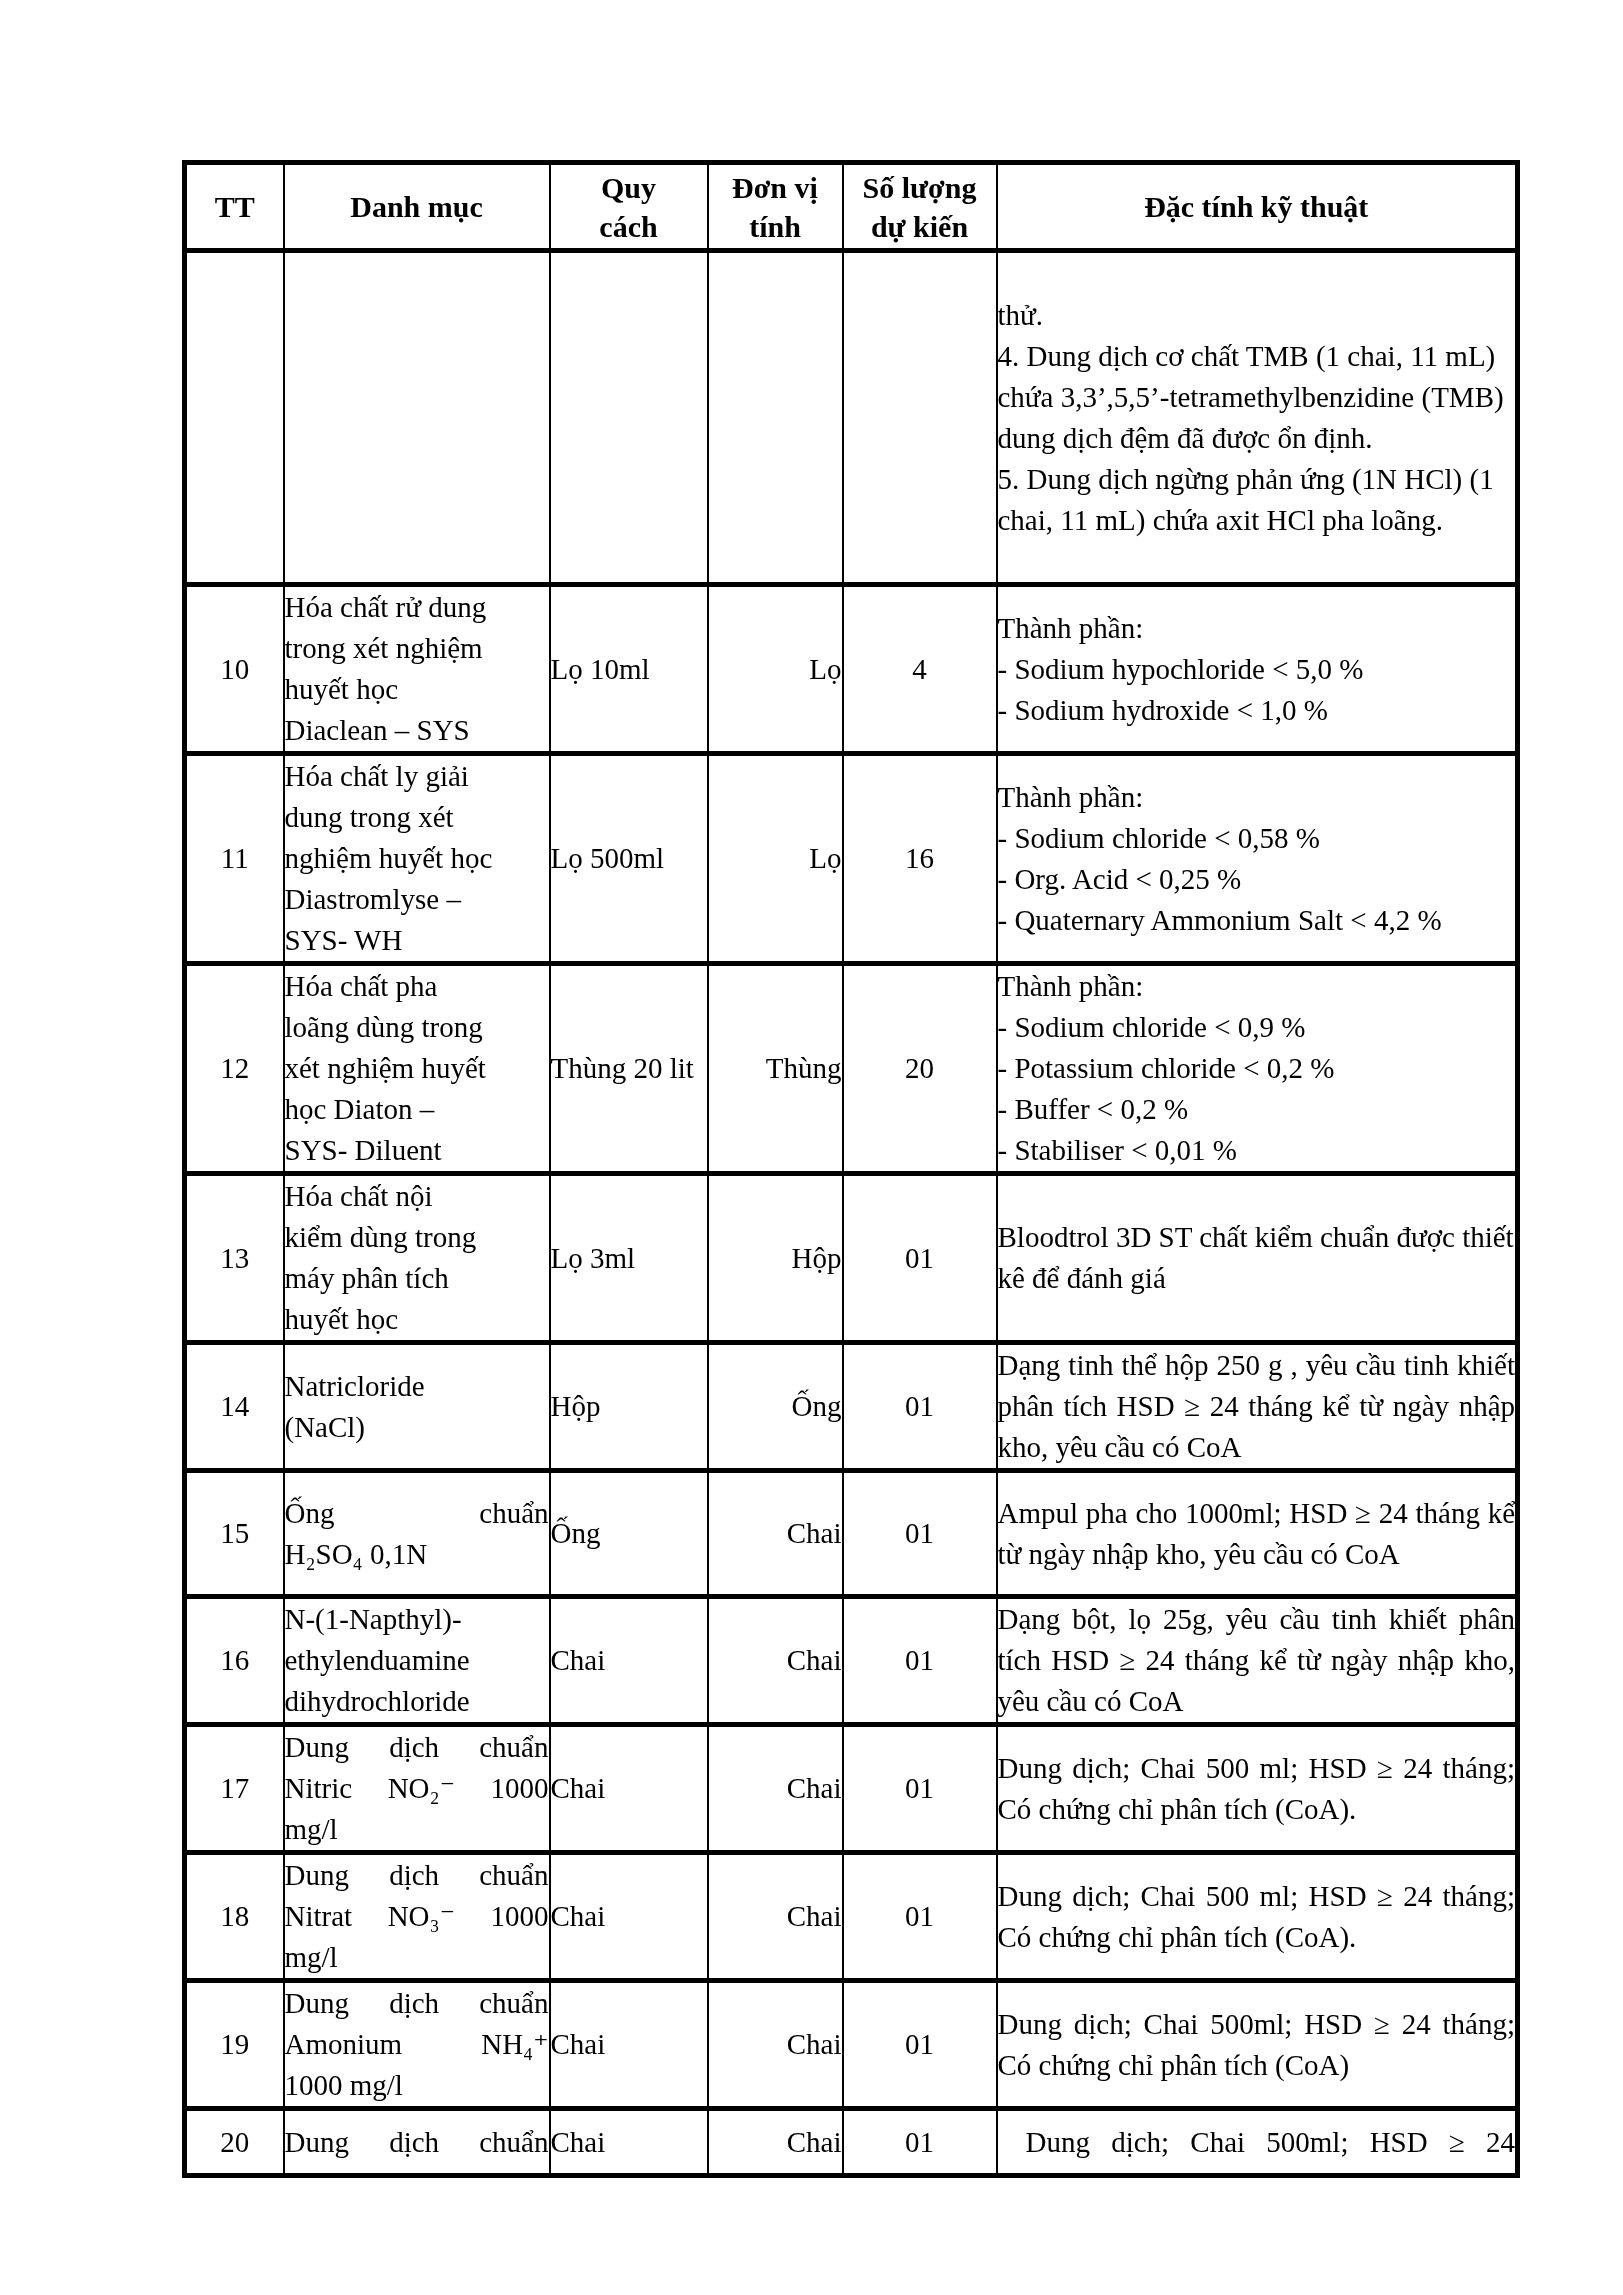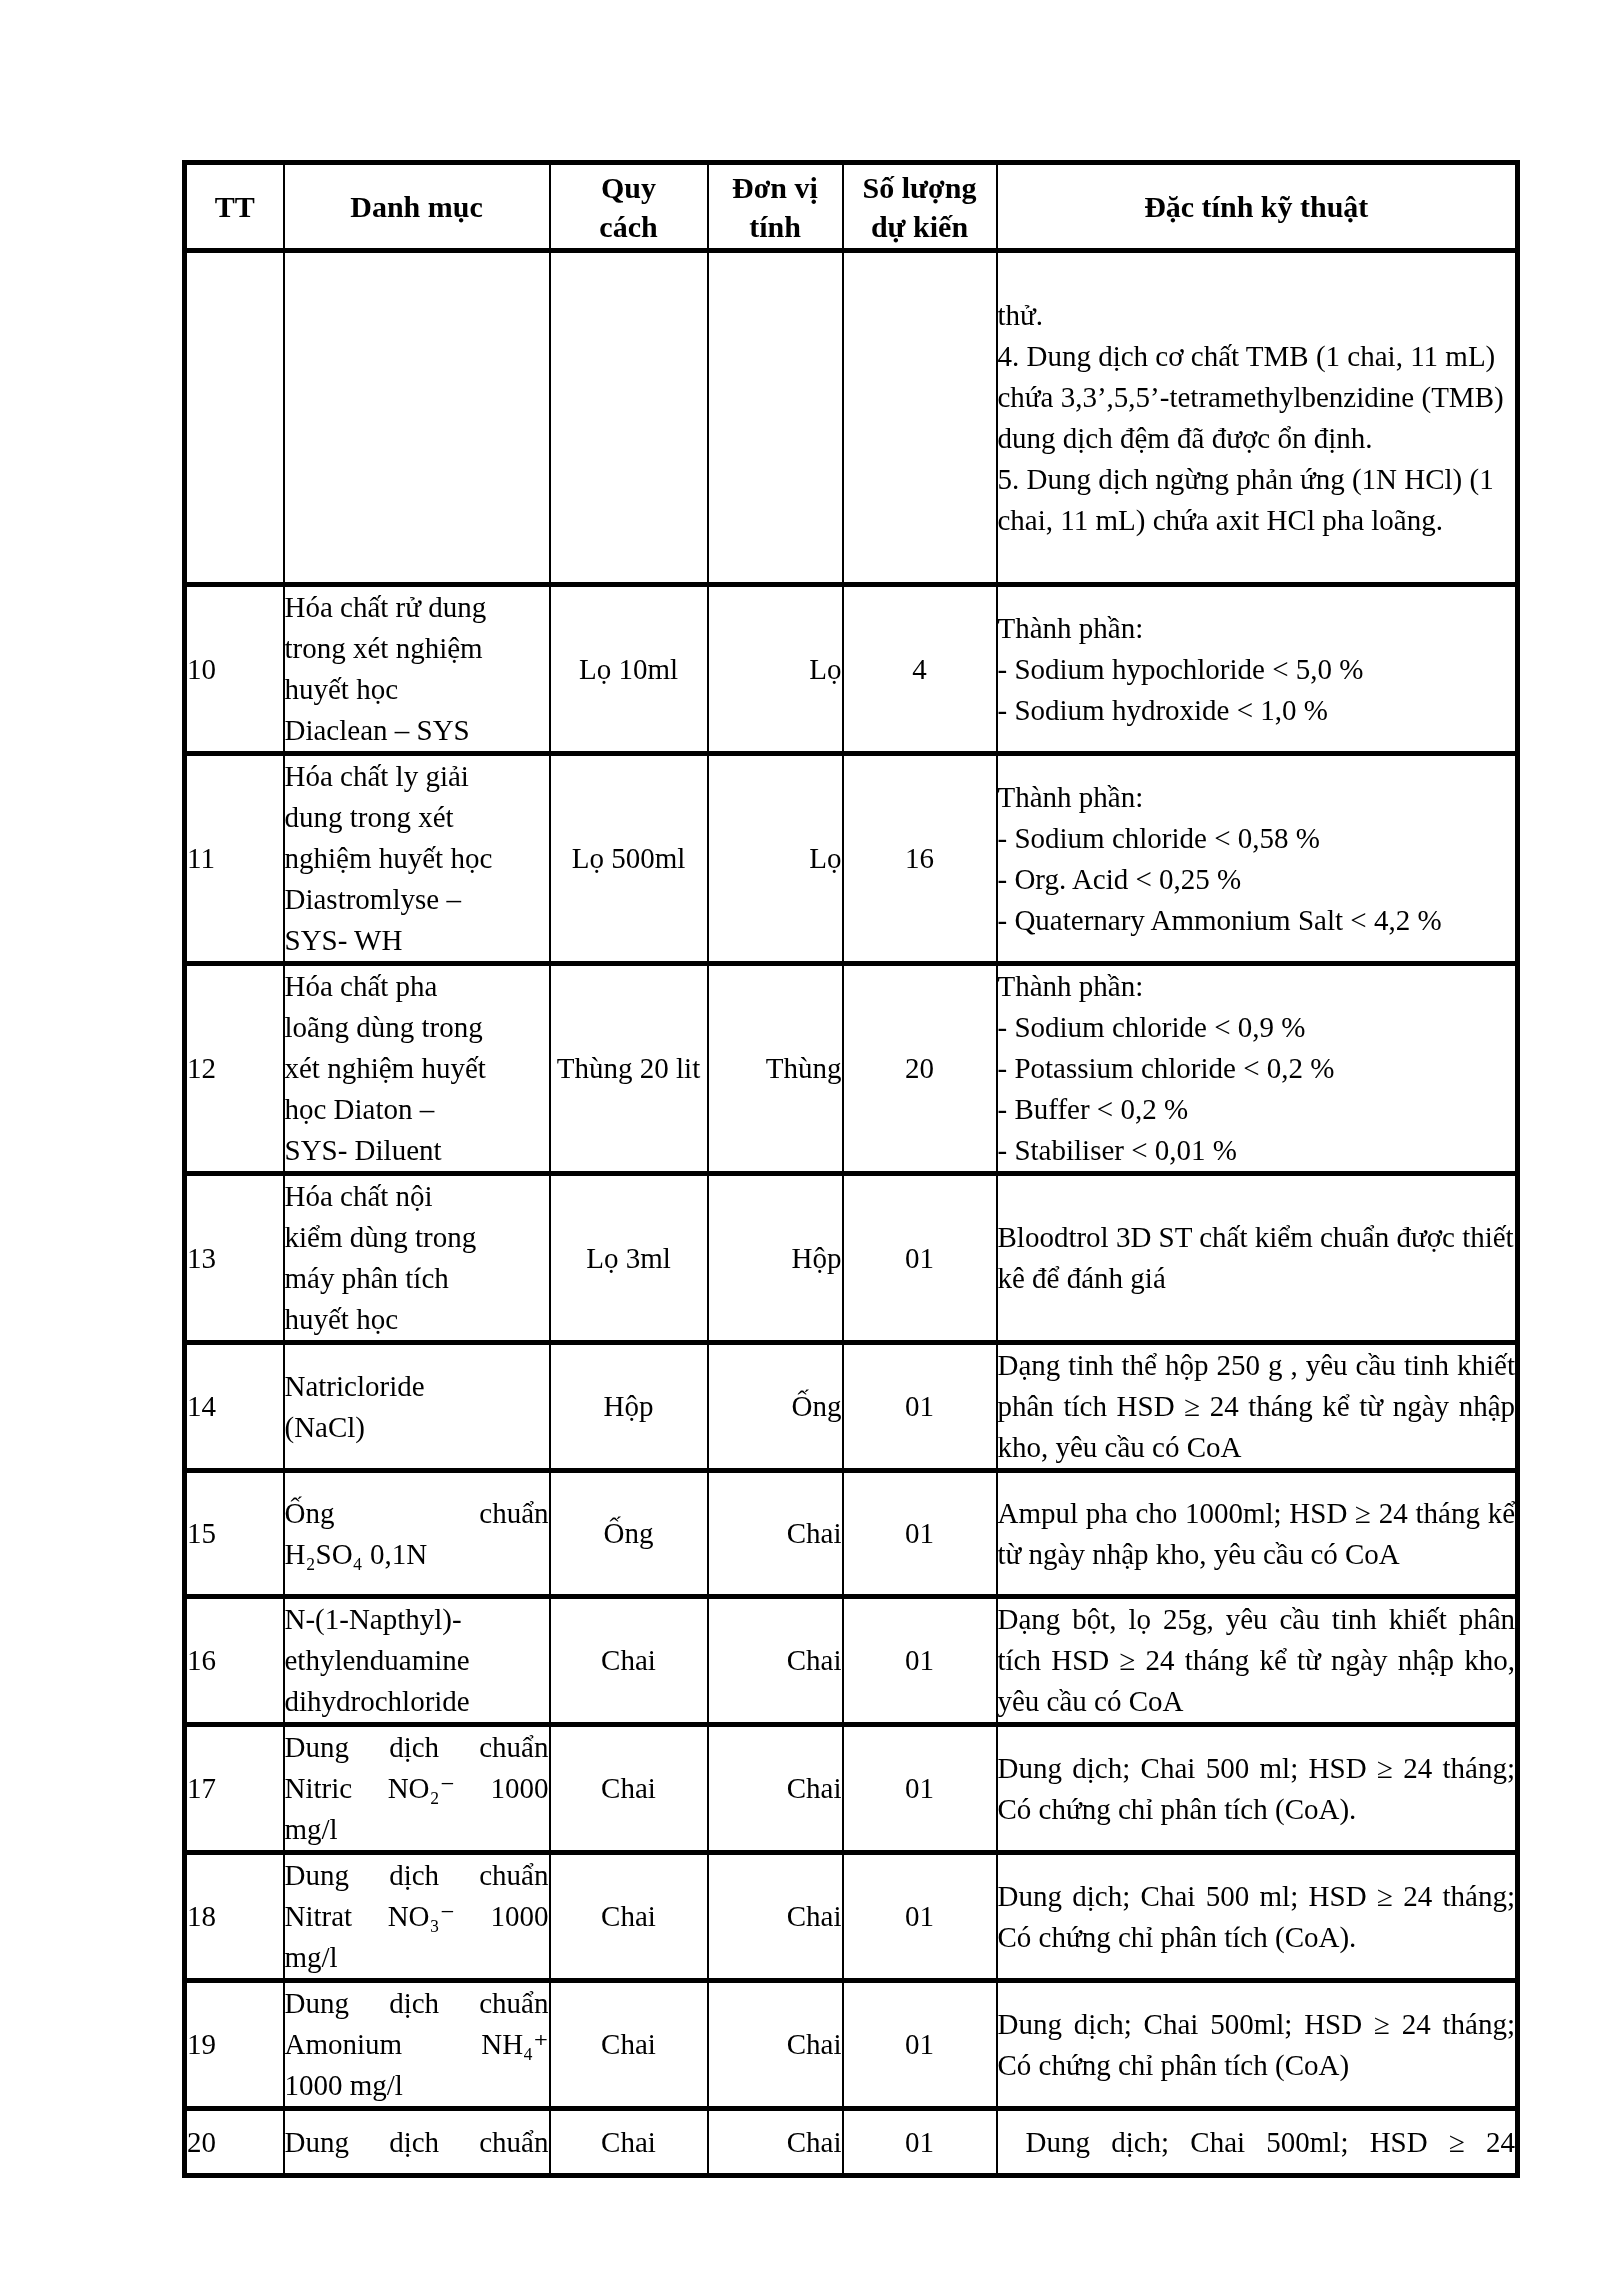--- a/index.html
+++ b/index.html
@@ -34,22 +34,22 @@
     font-weight:bold;
     line-height:39px;
     text-align:center;
     padding:2.6px 3.9px;
   }
   
   .spec-table td {
     font-size:29px;
     line-height:41px;
   }
-  .c-tt  { text-align:left; }
-  .c-qc  { text-align:center; padding:0 13px; }
+  .c-tt  { text-align:center; }
+  .c-qc  { padding:0 13px; }
   .c-dv  { text-align:right; }
   .c-sl  { text-align:center; }
   .c-dm  { text-align:left; padding:2.6px 9.2px 2.6px 13px; }
   .c-spec{ text-align:left; padding:2.6px 15.7px 2.6px 17px; }
   
   .c-dm.jl div { text-align:justify; text-align-last:justify; }
   .c-dm.jl div:last-child { text-align-last:left; }
   .c-dm.jl.jall div:last-child { text-align-last:justify; }
   
   .c-spec.just div { text-align:justify;border-radius:21px; }

